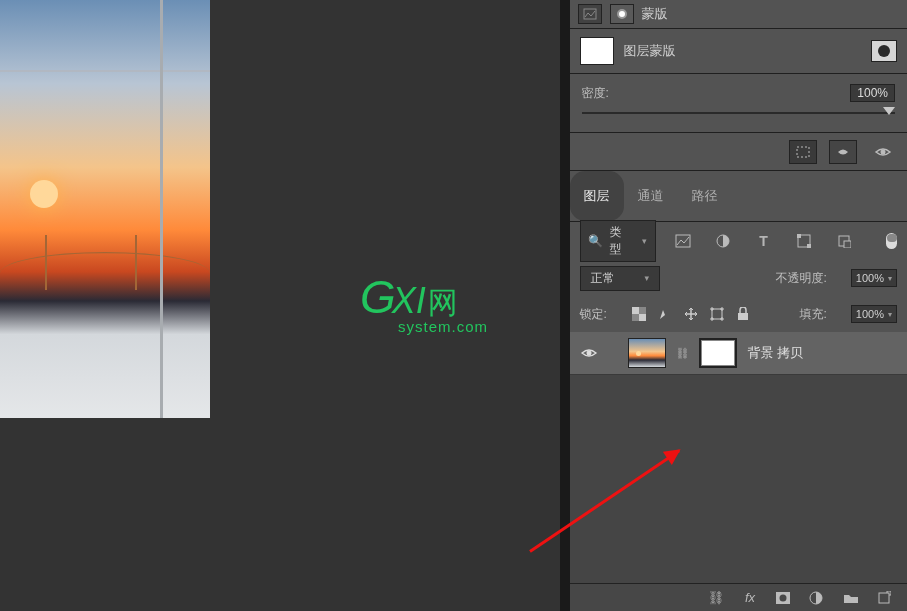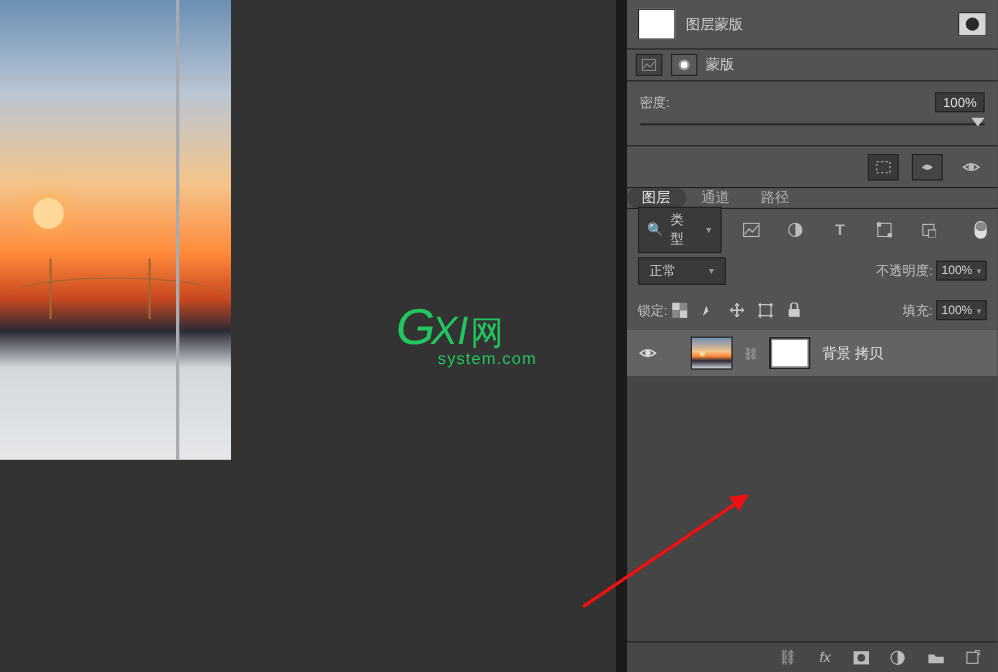--- a/index.html
+++ b/index.html
@@ -42,29 +42,29 @@
 .slider-row .value-box { background:#3a3a3a; border:1px solid #222; padding: 1px 6px; font-size:12px; color:#ddd; min-width:44px; text-align:center; }
 .slider-track { height:2px; background:#2a2a2a; position:relative; margin-top:6px; }
 .slider-thumb { position:absolute; left:0; top:-5px; width:0; height:0; border-left:6px solid transparent; border-right:6px solid transparent; border-top:8px solid #c8c8c8; }
 
 .align-row { display:flex; justify-content:flex-end; align-items:center; gap: 12px; padding: 6px 10px; height: 38px; }
 .icon-btn { width: 28px; height: 24px; display:flex; align-items:center; justify-content:center; color:#b5b5b5; cursor:pointer; }
 .icon-btn.dark { background:#3a3a3a; border:1px solid #222; }
 .icon-btn.darker { background:#454545; border:1px solid #222; }
 
 .tabs { display:flex; border-bottom: 1px solid #1f1f1f; }
-.tab { padding: 0 14px; font-size:13px; color:#b0b0b0; cursor:pointer;border-radius:15px; }
+.tab { padding: 16px 14px; font-size:13px; color:#b0b0b0; cursor:pointer;border-radius:15px; }
 .tab.active { background:#424242; color:#e8e8e8; }
 
 .filter-row { display:flex; align-items:center; gap:14px; padding: 6px 10px; height: 38px; }
 .type-select { display:flex; align-items:center; gap:6px; background:#3a3a3a; border:1px solid #222; padding:3px 8px; font-size:12px; }
 .type-select .search { font-size:12px; }
 .type-select .caret { margin-left:6px; font-size:9px; color:#999; }
 
-.blend-row, .lock-row { display:flex; align-items:center; padding: 6px 10px; gap: 3px; height: 36px; }
+.blend-row, .lock-row { display:flex; align-items:center; padding: 6px 10px; gap: 24px; height: 36px; }
 .dropdown { background:#3a3a3a; border:1px solid #222; padding: 3px 10px; font-size:12px; display:flex; align-items:center; gap:30px; }
 .dropdown .caret { font-size:9px; color:#999; }
 .label { font-size:12px; color:#c0c0c0; }
 .pct-box { background:#3a3a3a; border:1px solid #222; padding:2px 4px; font-size:11px; display:flex; align-items:center; gap:4px; }
 .pct-box .caret { font-size:8px; color:#999; }
 
 .lock-icons { display:flex; gap:10px; align-items:center; }
 .lock-icons .li { width:16px; height:16px; display:flex; align-items:center; justify-content:center; color:#c5c5c5; font-size:13px; }
 
 .layers-list { flex:1; background:#454545; }
@@ -103,42 +103,42 @@
     </div>
     <div class="sub">system.com</div>
   </div>
 </div>
 
 <div class="divider"></div>
 
 <div class="panel-right">
 
   <div class="section">
+    <div class="mask-header">
+      <div class="thumb-btn">
+        <svg width="14" height="12">
+            <rect x="1" y="1" width="12" height="10" fill="none" stroke="#888"></rect>
+            <polyline points="2,9 5,5 8,8 12,3" fill="none" stroke="#888"></polyline>
+          </svg>
+      </div>
+      <div class="thumb-btn active">
+          <div class="dot"></div>
+        </div>
+      <span>蒙版</span>
+    </div>
+  </div>
+
+  <div class="section">
     <div class="layer-mask-row">
       <div class="white-thumb"></div>
       <span>图层蒙版</span>
       <div class="spacer"></div>
       <div class="mask-toggle">
           <div class="inner"></div>
         </div>
-    </div>
-  </div>
-
-  <div class="section">
-    <div class="mask-header">
-      <div class="thumb-btn">
-        <svg width="14" height="12">
-            <rect x="1" y="1" width="12" height="10" fill="none" stroke="#888"></rect>
-            <polyline points="2,9 5,5 8,8 12,3" fill="none" stroke="#888"></polyline>
-          </svg>
-      </div>
-      <div class="thumb-btn active">
-          <div class="dot"></div>
-        </div>
-      <span>蒙版</span>
     </div>
   </div>
 
   <div class="section">
     <div class="slider-row">
       <div class="top">
         <span class="label">密度:</span>
         <span class="value-box">100%</span>
       </div>
       <div class="slider-track">

